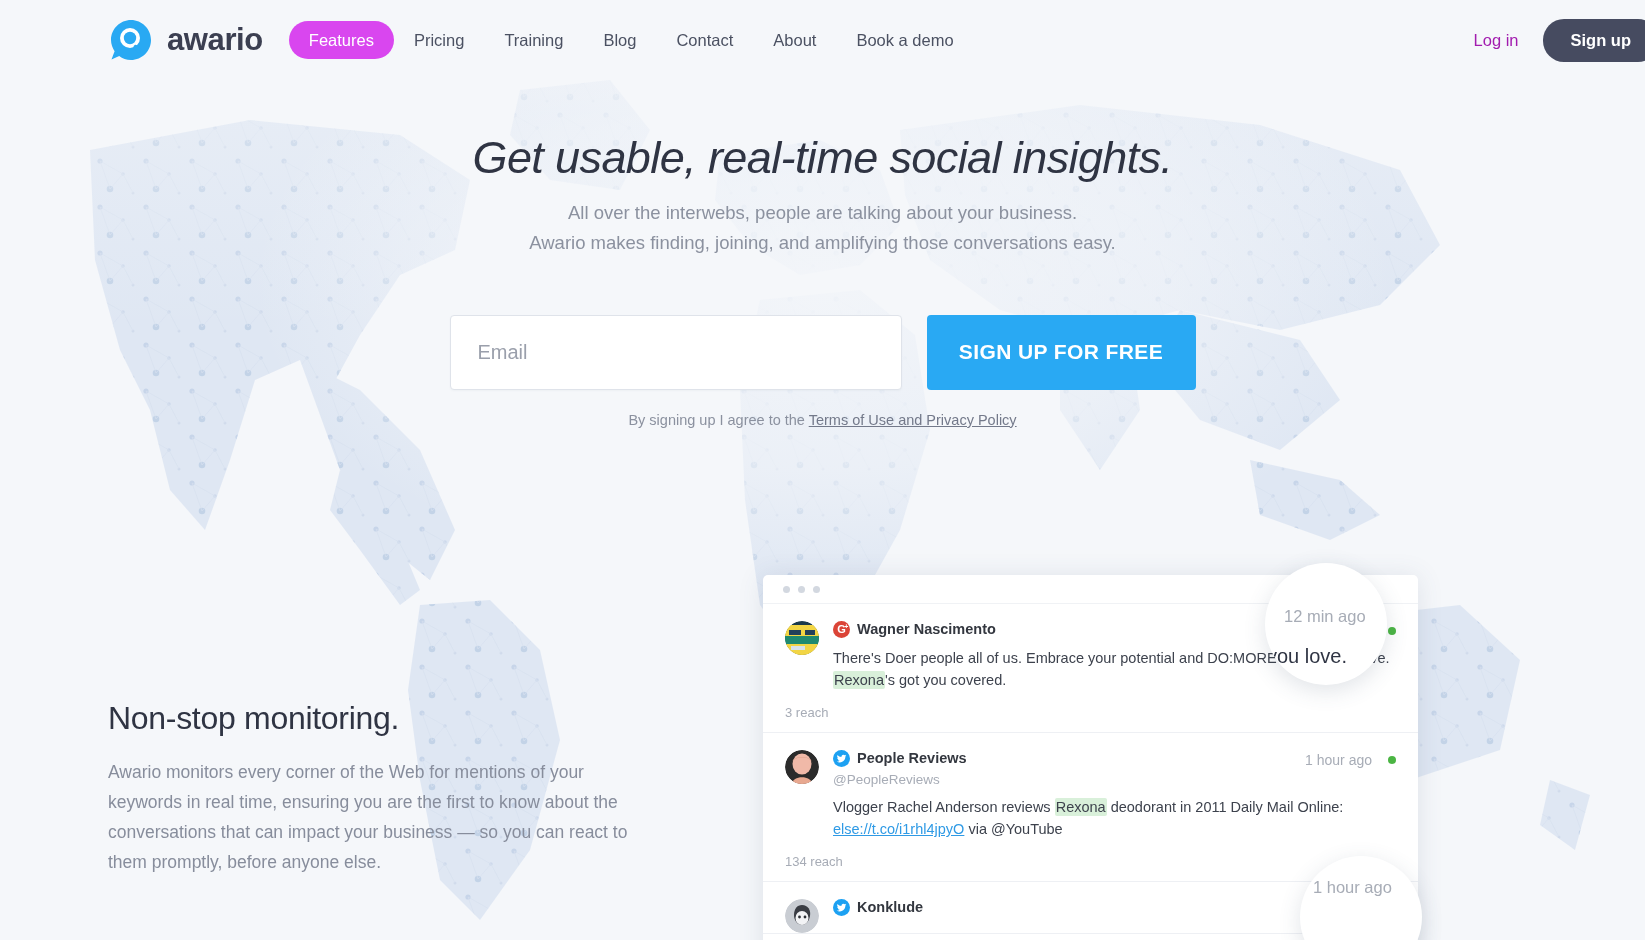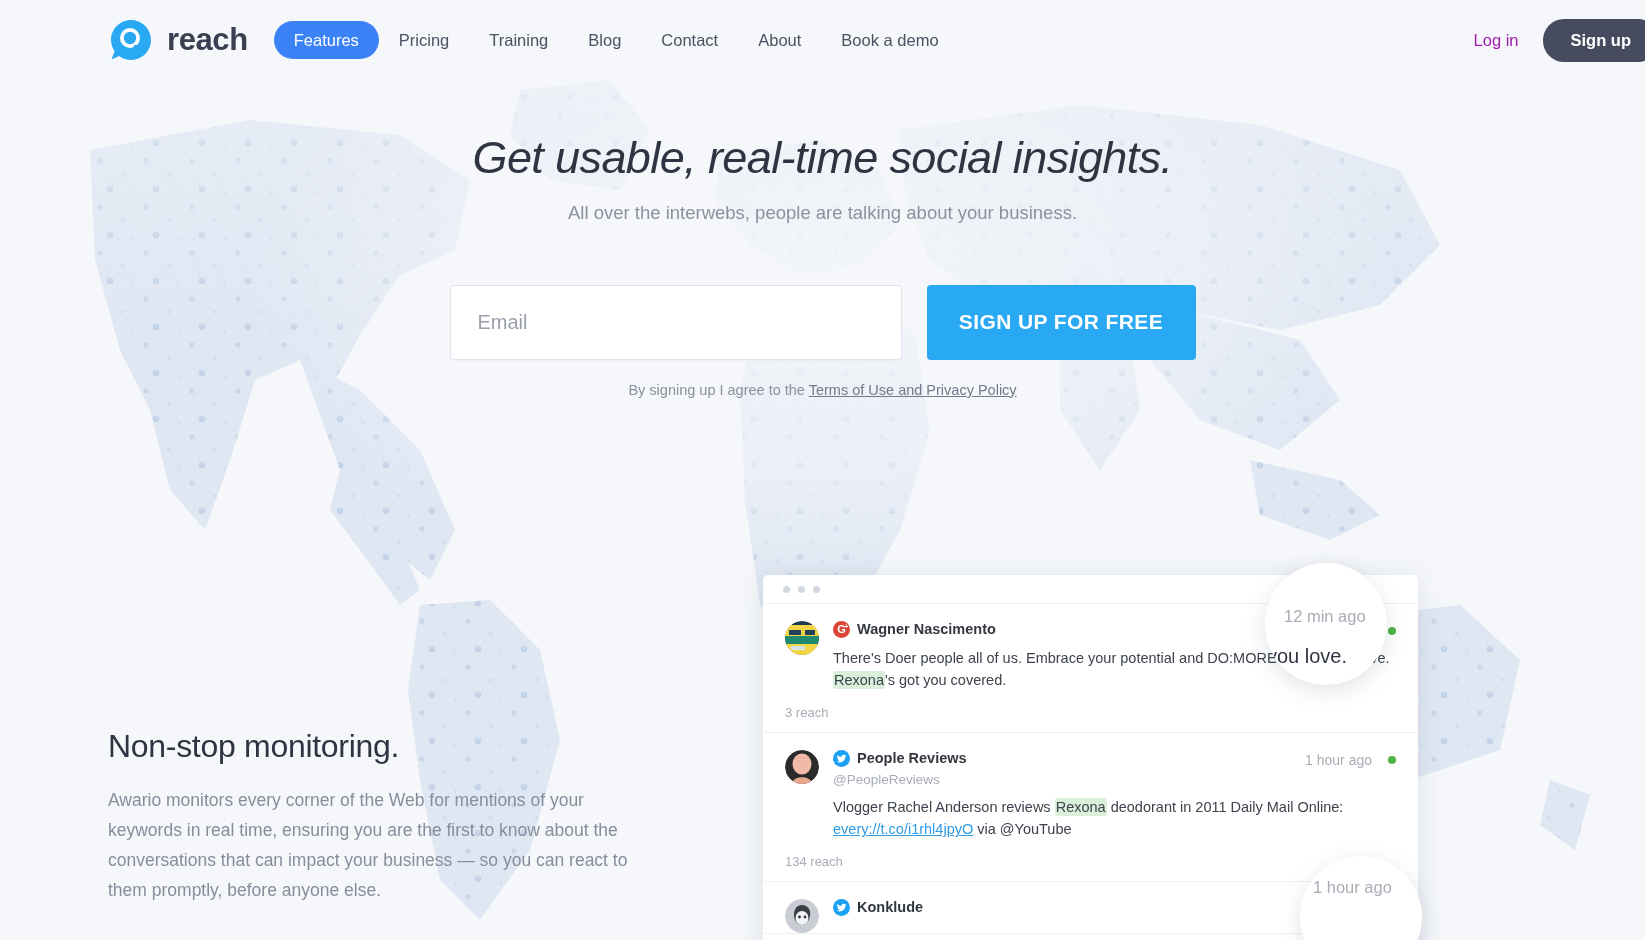--- a/index.html
+++ b/index.html
@@ -73,21 +73,21 @@
     font-size: 16.5px;
     color: #4b5162;
     padding: 11px 20px;
     border-radius: 20px;
     cursor: pointer;
     white-space: nowrap;
     text-decoration: none;
     line-height: 1;
   }
   .nav-item.active {
-    background: #3b82f6;
+    background: #d946ef;
     color: #ffffff;
     font-weight: normal;
   }
 
   .header-right {
     position: absolute;
     right: -14px;
     top: 0;
     height: 80px;
     display: flex;
@@ -185,21 +185,21 @@
     color: #737a८8;
     color: #73798a;
     text-decoration: underline;
     cursor: pointer;
   }
 
   
   .feature {
     position: absolute;
     left: 108px;
-    top: 728px;
+    top: 700px;
     width: 545px;
     z-index: 10;
   }
   .feature-title {
     font-size: 32px;
     font-weight: normal;
     color: #2f3443;
     letter-spacing: -0.3px;
   }
   .feature-text {
@@ -413,21 +413,21 @@
 
 <div class="header">
 
   <a class="brand" href="#">
     <svg class="brand-mark" viewBox="0 0 46 46">
       <path d="M23 3 C34 3 43 12 43 23 C43 34 34 43 23 43 C18.5 43 14.4 41.5 11.2 39 L3.5 42.5 L6.6 34.2 C4.6 31 3 27.2 3 23 C3 12 12 3 23 3 Z" fill="#29a9f3"></path>
       <circle cx="22" cy="21" r="10" fill="#ffffff"></circle>
       <circle cx="22" cy="21" r="6.2" fill="#29a9f3"></circle>
       <rect x="27.5" y="27" width="9" height="4.6" rx="2.3" transform="rotate(43 27.5 27)" fill="#29a9f3"></rect>
     </svg>
-    <span class="brand-name">reach</span>
+    <span class="brand-name">awario</span>
   </a>
 
   <nav class="nav">
     <a class="nav-item active" href="#">Features</a>
     <a class="nav-item" href="#">Pricing</a>
     <a class="nav-item" href="#">Training</a>
     <a class="nav-item" href="#">Blog</a>
     <a class="nav-item" href="#">Contact</a>
     <a class="nav-item" href="#">About</a>
     <a class="nav-item" href="#">Book a demo</a>
@@ -437,20 +437,21 @@
     <a class="login-link" href="#">Log in</a>
     <button class="signup-btn">Sign up</button>
   </div>
 </div>
 
 <div class="hero">
   <h1 class="hero-title">Get usable, real-time social insights.</h1>
 
   <div class="hero-sub">
     <div>All over the interwebs, people are talking about your business.</div>
+    <div>Awario makes finding, joining, and amplifying those conversations easy.</div>
   </div>
 
   <form class="signup-form">
     <input class="email-input" type="text" placeholder="Email" style="">
     <button class="cta-btn">SIGN UP FOR FREE</button>
   </form>
 
   <div class="terms">
     <span>By signing up I agree to the </span><a class="terms-link" href="#">Terms of Use and Privacy Policy</a>
   </div>
@@ -517,21 +518,21 @@
         <div class="mention-author-row">
           <span class="net-icon">
             <svg viewBox="0 0 17 17">
               <circle cx="8.5" cy="8.5" r="8.5" fill="#1da1f2"></circle>
               <path d="M13.3 5.6c-.35.16-.73.26-1.13.31.41-.24.72-.63.87-1.09-.38.23-.8.39-1.25.48a1.96 1.96 0 0 0-3.34 1.79 5.57 5.57 0 0 1-4.04-2.05 1.96 1.96 0 0 0 .61 2.62c-.32-.01-.62-.1-.89-.24v.03c0 .95.68 1.74 1.57 1.92-.28.08-.57.09-.86.03a1.97 1.97 0 0 0 1.83 1.36 3.94 3.94 0 0 1-2.9.81 5.55 5.55 0 0 0 3.01.88c3.61 0 5.59-2.99 5.59-5.59v-.25c.38-.28.71-.62.97-1.01z" fill="#ffffff"></path>
             </svg>
           </span>
           <span class="author-name">People Reviews</span>
         </div>
         <div class="author-handle">@PeopleReviews</div>
-        <div class="mention-text"><span>Vlogger Rachel Anderson reviews </span><span class="kw">Rexona</span><span> deodorant in 2011 Daily Mail Online:</span><br><a class="mention-link" href="#">every://t.co/i1rhl4jpyO</a><span> via @YouTube</span></div>
+        <div class="mention-text"><span>Vlogger Rachel Anderson reviews </span><span class="kw">Rexona</span><span> deodorant in 2011 Daily Mail Online:</span><br><a class="mention-link" href="#">else://t.co/i1rhl4jpyO</a><span> via @YouTube</span></div>
       </div>
     </div>
     <div class="mention-reach">134 reach</div>
   </div>
 
   <div class="mention">
     <div class="mention-time">1 hour ago</div>
     <div class="sentiment-dot"></div>
     <div class="mention-head">
       <div class="avatar">

